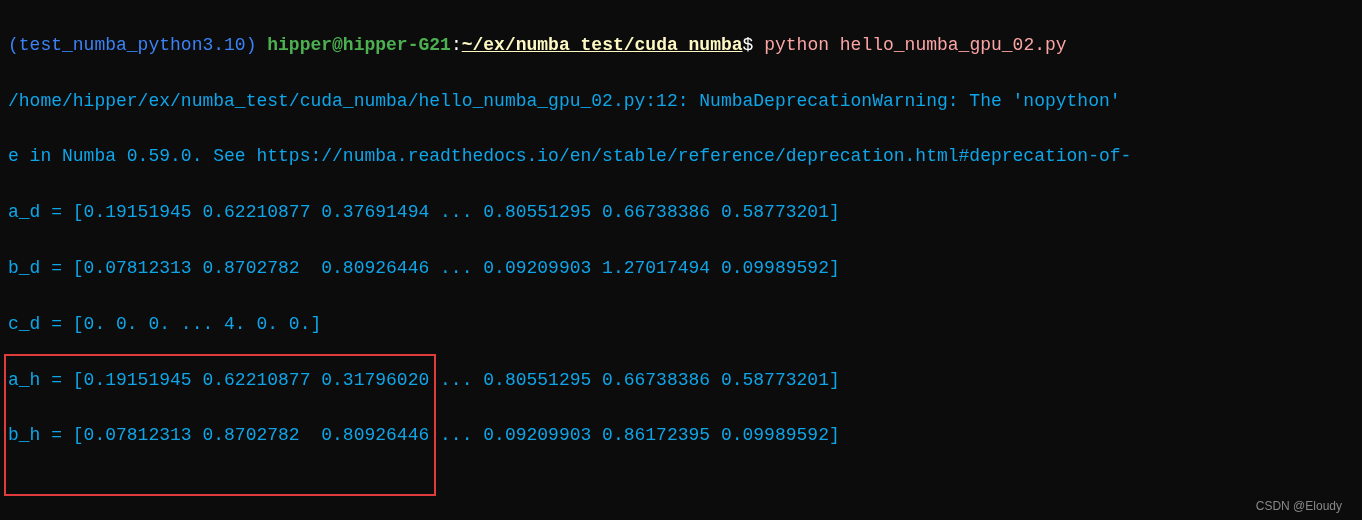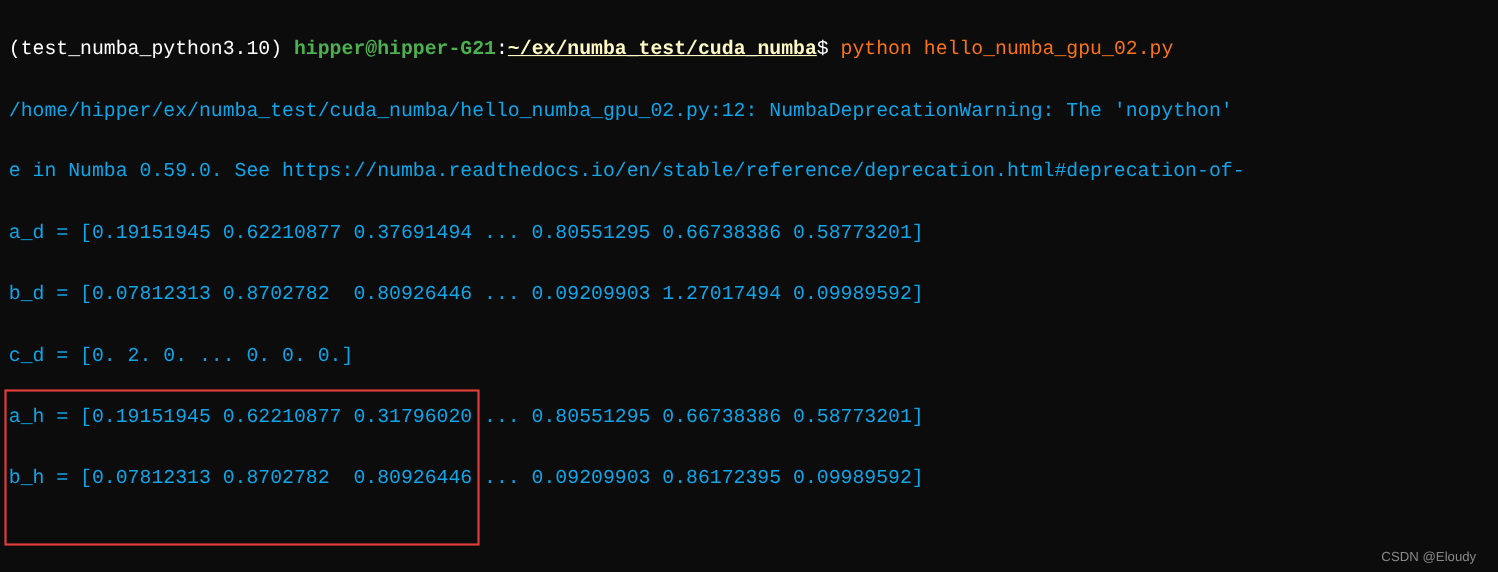--- a/index.html
+++ b/index.html
@@ -17,39 +17,39 @@
       width: 1362px;
       height: 520px;
       overflow: hidden;
       position: relative;
     }
     .terminal {
       padding: 4px 8px;
       white-space: pre;
     }
     .prompt-env {
-      color: #ffffff;
+      color: #3b82f6;
     }
     .prompt-user {
       color: #4caf50;
       font-weight: bold;
     }
     .prompt-colon {
       color: #ffffff;
     }
     .prompt-path {
       color: #fef9c3;
       font-weight: bold;
       text-decoration: underline;
     }
     .prompt-dollar {
       color: #ffffff;
     }
     .cmd {
-      color: #f97316;
+      color: #fca5a5;
     }
     .out {
       color: #0ea5e9;
     }
     .box {
       border: 2px solid #e03c3c;
       position: absolute;
       left: 4px;
       top: 354px;
       width: 432px;
@@ -70,21 +70,21 @@
   </style>
 </head>
 <body>
 
 <div class="terminal">
 <span class="line"><span class="prompt-env">(test_numba_python3.10) </span><span class="prompt-user">hipper@hipper-G21</span><span class="prompt-colon">:</span><span class="prompt-path">~/ex/numba_test/cuda_numba</span><span class="prompt-dollar">$</span><span class="cmd"> python hello_numba_gpu_02.py</span></span>
 <span class="line out">/home/hipper/ex/numba_test/cuda_numba/hello_numba_gpu_02.py:12: NumbaDeprecationWarning: The 'nopython' </span>
 <span class="line out">e in Numba 0.59.0. See https://numba.readthedocs.io/en/stable/reference/deprecation.html#deprecation-of-</span>
 <span class="line out">a_d = [0.19151945 0.62210877 0.37691494 ... 0.80551295 0.66738386 0.58773201]</span>
 <span class="line out">b_d = [0.07812313 0.8702782  0.80926446 ... 0.09209903 1.27017494 0.09989592]</span>
-<span class="line out">c_d = [0. 2. 0. ... 0. 0. 0.]</span>
+<span class="line out">c_d = [0. 0. 0. ... 4. 0. 0.]</span>
 <span class="line out">a_h = [0.19151945 0.62210877 0.31796020 ... 0.80551295 0.66738386 0.58773201]</span>
 <span class="line out">b_h = [0.07812313 0.8702782  0.80926446 ... 0.09209903 0.86172395 0.09989592]</span>
 
 
 
 
 
 
 
 

